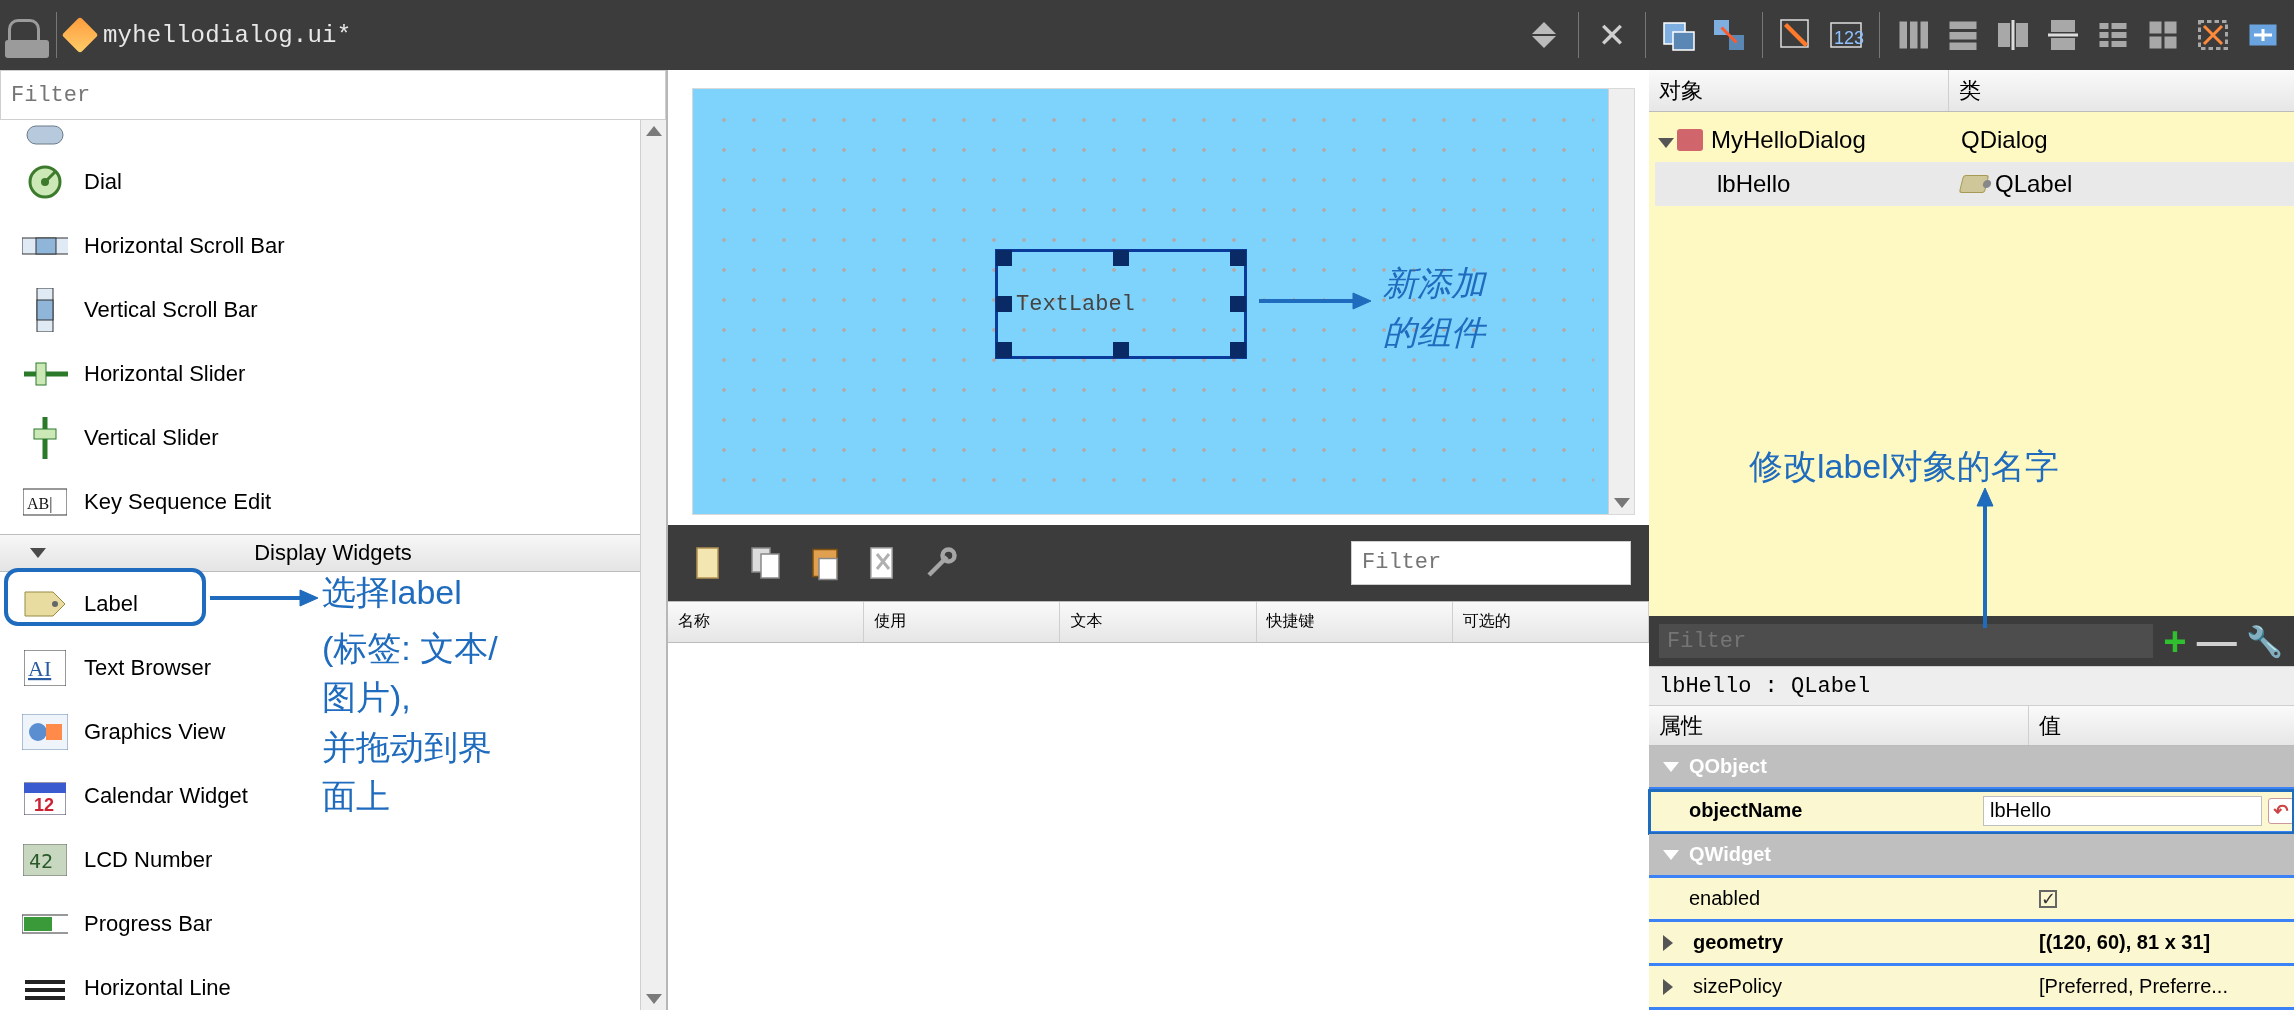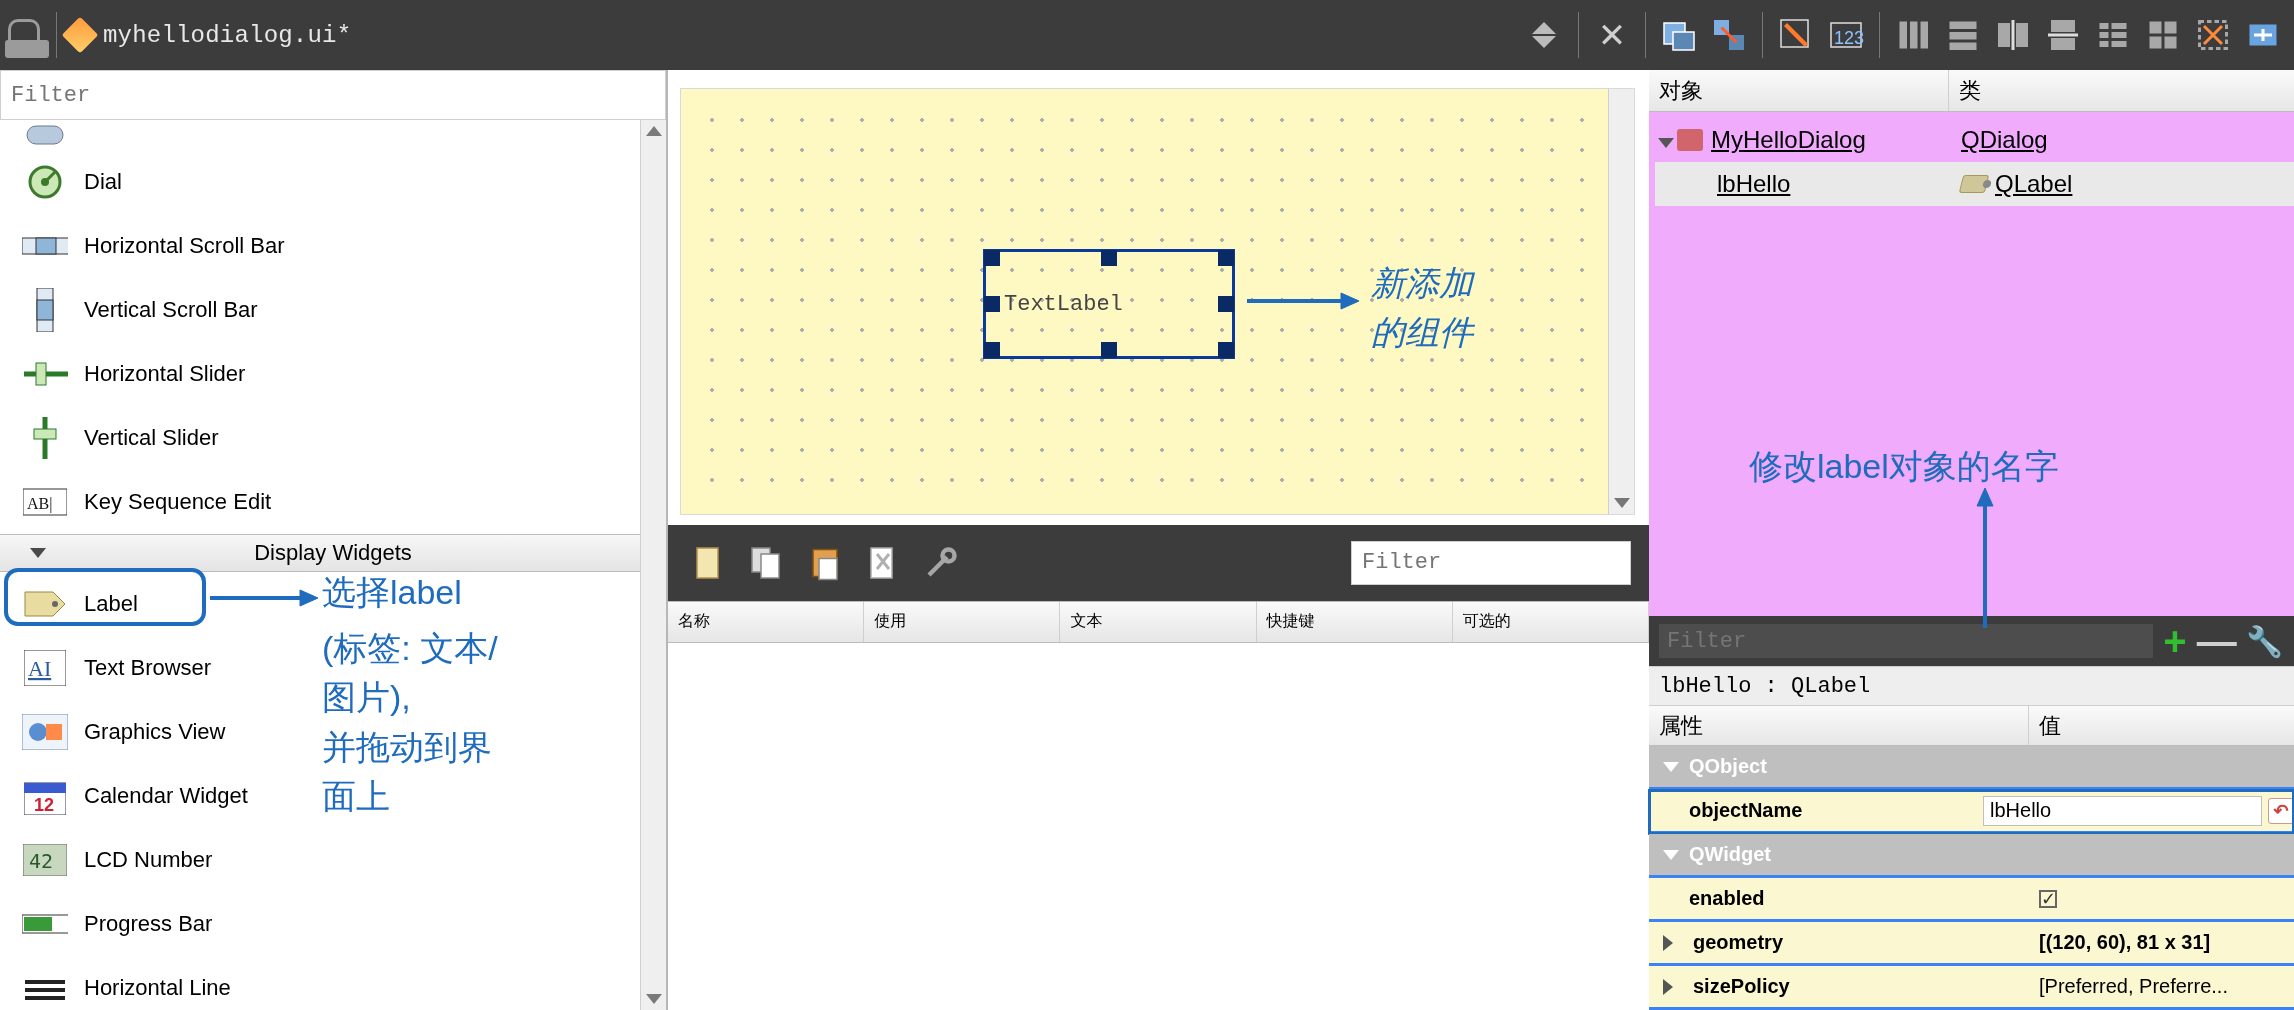--- a/index.html
+++ b/index.html
@@ -37,42 +37,42 @@
   .scroll-col .up{top:6px;border-bottom:10px solid #7a7a7a;}
   .scroll-col .dn{bottom:6px;border-top:10px solid #7a7a7a;}
 
   
   .anno-box{position:absolute; border:4px solid #1f6bbd; border-radius:14px; pointer-events:none;}
   .anno-text{position:absolute; color:#1f6bbd; font-size:34px; line-height:1.45; white-space:pre;}
   .anno-arrow{position:absolute; stroke:#1f6bbd; fill:#1f6bbd;}
 
   
   .center { flex:1; display:flex; flex-direction:column; min-width:0; background:#fff;}
-  .canvas-wrap{ flex:1.1; margin:18px 14px 10px 12px; background:#fef9c3; border:1px solid #d9d9d9; position:relative; overflow:hidden;}
+  .canvas-wrap{ flex:1.1; margin:18px 14px 10px 24px; background:#7dd3fc; border:1px solid #d9d9d9; position:relative; overflow:hidden;}
   .dots{position:absolute; inset:16px 40px 16px 16px; background-image:radial-gradient(#aeaeae 1.6px, transparent 1.6px); background-size:30px 30px;}
   .sel-widget{position:absolute; left:302px; top:160px; width:252px; height:110px; border:3px solid #0a3b9a;}
   .sel-widget .h{position:absolute; width:16px;height:16px;background:#0a2a66;}
   .h.tl{left:-2px;top:-2px}.h.tm{left:50%;margin-left:-8px;top:-2px}.h.tr{right:-2px;top:-2px}
   .h.ml{left:-2px;top:50%;margin-top:-8px}.h.mr{right:-2px;top:50%;margin-top:-8px}
   .h.bl{left:-2px;bottom:-2px}.h.bm{left:50%;margin-left:-8px;bottom:-2px}.h.br{right:-2px;bottom:-2px}
   .sel-widget .txt{position:absolute;left:18px;top:40px;font-family:"Courier New",monospace;font-size:22px;color:#444;}
   .scroll-v{position:absolute;right:0;top:0;bottom:0;width:26px;background:#efefef;border-left:1px solid #cfcfcf;}
   .scroll-v .tri-dn{position:absolute;bottom:6px;left:5px;width:0;height:0;border-left:8px solid transparent;border-right:8px solid transparent;border-top:10px solid #777;}
   .center .darkbar{height:76px;background:#3c3c3c;display:flex;align-items:center;gap:12px;padding:0 18px;}
   .darkbar .filter{margin-left:auto;width:280px;height:44px;background:#fff;border:1px solid #cfcfcf;font-family:"Courier New",monospace;font-size:22px;color:#888;padding:0 10px;}
   .action-head{height:42px;background:linear-gradient(#fafafa,#e6e6e6);border-top:1px solid #bcbcbc;border-bottom:1px solid #bcbcbc;display:flex;}
   .action-head div{flex:1;padding-left:10px;border-right:1px solid #cfcfcf;display:flex;align-items:center;font-size:16px;}
   .action-body{flex:0.95;background:#fff;}
 
   
   .right{ width:645px; display:flex; flex-direction:column; background:#fff;}
   .obj-head{height:42px;background:linear-gradient(#fafafa,#e6e6e6);border-bottom:1px solid #bcbcbc;display:flex;}
   .obj-head div{padding-left:10px;display:flex;align-items:center;font-size:22px;}
   .obj-head .c1{width:300px;border-right:1px solid #cfcfcf;}
-  .obj-tree{flex:1; padding:6px 0 4px 6px; font-size:24px; background:#f0abfc; position:relative;text-decoration:underline;}
+  .obj-tree{flex:1; padding:6px 0 4px 6px; font-size:24px; background:#fef9c3; position:relative;}
   .obj-row{display:flex;align-items:center;height:44px;}
   .obj-row .exp{width:22px;text-align:center;color:#555;}
   .obj-row .oc1{width:284px;display:flex;align-items:center;gap:8px;}
   .obj-row .oc2{display:flex;align-items:center;gap:8px;}
   .obj-row.sel{background:#e9e9e9;}
   .tag-ico{width:26px;height:18px;background:#cfc79a;border:1px solid #a79a54;transform:skewX(-14deg);border-radius:3px;position:relative;}
   .tag-ico::after{content:"";position:absolute;right:-5px;top:4px;width:8px;height:8px;background:#888;border-radius:50%;}
   .dlg-ico{width:26px;height:22px;background:#d0656b;border-radius:3px;}
   .tri-dn-s{display:inline-block;width:0;height:0;border-left:8px solid transparent;border-right:8px solid transparent;border-top:10px solid #555;}
   .tri-rt-s{display:inline-block;width:0;height:0;border-top:8px solid transparent;border-bottom:8px solid transparent;border-left:10px solid #555;}
@@ -80,21 +80,21 @@
   .prop-bar{height:50px;background:#3c3c3c;display:flex;align-items:center;padding:0 10px;gap:10px;}
   .prop-bar .pf{flex:1;height:34px;background:#4d4d4d;color:#bdbdbd;font-family:"Courier New",monospace;font-size:22px;border:none;padding:0 8px;}
   .plus{color:#2fbf2f;font-size:40px;font-weight:bold;}
   .minus{color:#d0d0d0;font-size:40px;font-weight:bold;}
   .wrench{color:#bdbdbd;font-size:30px;}
   .prop-label{height:40px;background:#eee;border-top:1px solid #cfcfcf;border-bottom:1px solid #cfcfcf;padding-left:10px;font-family:"Courier New",monospace;font-size:22px;display:flex;align-items:center;}
   .prop-head{height:40px;background:linear-gradient(#fafafa,#e6e6e6);border-bottom:1px solid #bcbcbc;display:flex;}
   .prop-head div{display:flex;align-items:center;font-size:22px;padding-left:10px;}
   .prop-head .p1{width:380px;border-right:1px solid #cfcfcf;}
   .prow{height:44px;display:flex;align-items:center;border-bottom:3px solid #3b82f6;}
-  .prow .p1{width:380px;padding-left:40px;display:flex;align-items:center;gap:10px;font-weight:bold;}
+  .prow .p1{width:380px;padding-left:40px;display:flex;align-items:center;gap:10px;}
   .prow .p2{flex:1;padding-left:10px;display:flex;align-items:center;}
   .prow.group{background:#bfbfbf;color:#fff;padding-left:14px;font-weight:bold;}
   .prow.yellow{background:#fbf7d0;}
   .prow.bold .p1,.prow.bold .p2{font-weight:bold;}
   .prow .inp{flex:1;height:30px;border:1px solid #bfbfbf;background:#fff;padding:0 6px;font-size:20px;}
   .revert{width:26px;height:26px;border:1px solid #c99;background:#fff;color:#c44;font-size:18px;display:flex;align-items:center;justify-content:center;border-radius:3px;margin-left:6px;}
   .chk{width:18px;height:18px;border:2px solid #666;display:inline-block;position:relative;}
   .chk::after{content:"✓";position:absolute;top:-4px;left:0;font-size:18px;color:#333;}
 
   

